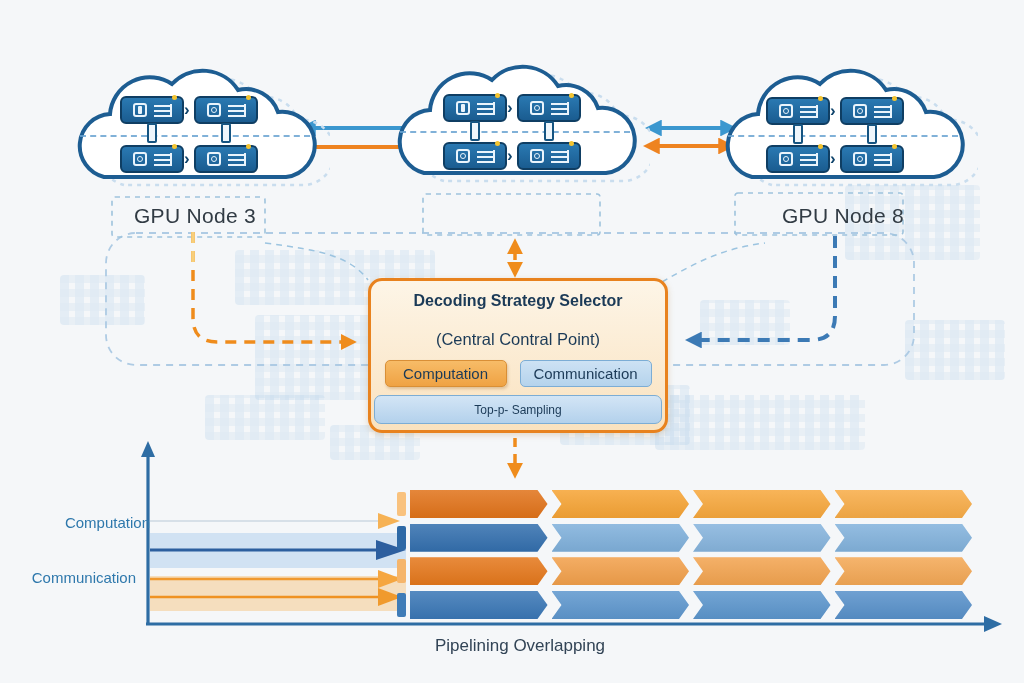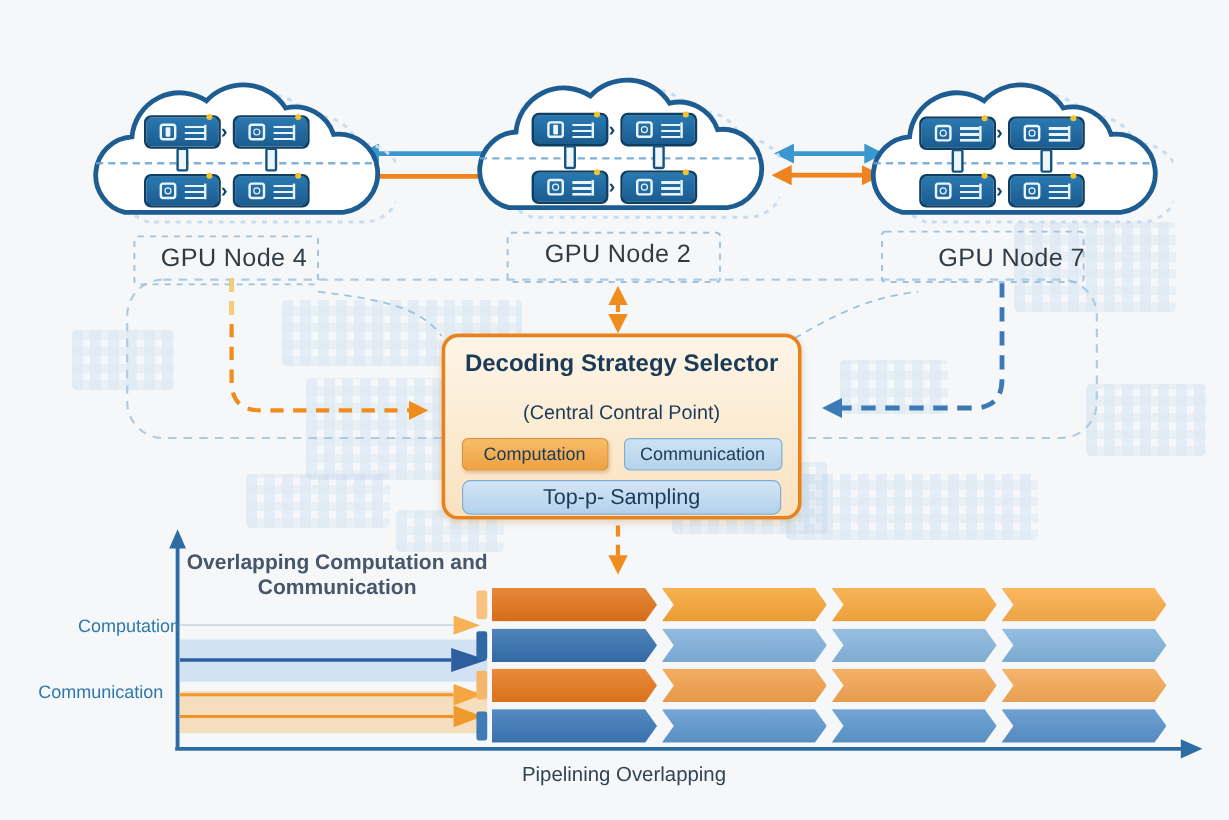--- a/index.html
+++ b/index.html
@@ -36,30 +36,30 @@
          box-sizing:border-box;border-radius:2px;}
   .midline{position:absolute;border-top:2px dashed #6aa4d2;opacity:.85;}
   .cloud-label{position:absolute;top:152px;width:100%;text-align:center;
                font-size:21px;color:#313b44;letter-spacing:.3px;}
 
   
   #selector-box{position:absolute;left:368px;top:278px;width:300px;height:155px;z-index:3;
       background:linear-gradient(180deg,#fdf5e7,#fae2bf);
       border:3px solid #e8821e;border-radius:14px;box-sizing:border-box;
       box-shadow:0 2px 6px rgba(180,120,40,.25);text-align:center;}
-  #selector-box .ttl{margin-top:11px;font-size:20px;font-weight:bold;color:#1b3a57;}
+  #selector-box .ttl{margin-top:11px;font-size:16px;font-weight:bold;color:#1b3a57;}
   #selector-box .sub{margin-top:20px;font-size:16.5px;color:#1b3a57;}
   .btn-row{display:flex;justify-content:center;gap:13px;margin-top:11px;}
   .pill{height:27px;display:flex;align-items:center;justify-content:center;
         font-size:15px;color:#1b3a57;border-radius:5px;box-sizing:border-box;cursor:pointer;}
   .pill.orange{width:122px;background:linear-gradient(180deg,#f7bc68,#efa243);border:1.5px solid #d98f36;
         box-shadow:1px 2px 3px rgba(160,100,30,.3);}
   .pill.blue{width:132px;background:linear-gradient(180deg,#cde2f4,#b5d3ec);border:1.5px solid #7cadd5;}
-  .pill.wide{width:266px;height:29px;margin:8px auto 0;background:linear-gradient(180deg,#d3e5f5,#b3d1ec);
-        border:1.5px solid #7cadd5;border-radius:7px;font-size:18px;}
+  .pill.wide{width:288px;height:29px;margin:8px auto 0;background:linear-gradient(180deg,#d3e5f5,#b3d1ec);
+        border:1.5px solid #7cadd5;border-radius:7px;font-size:12px;}
 
   
   #chart-title{position:absolute;left:150px;top:458px;width:262px;text-align:center;z-index:2;
       font-size:17.5px;font-weight:600;color:#47566a;line-height:21px;}
   .row-label{position:absolute;z-index:2;font-size:15px;color:#2e78ac;}
   #xaxis-label{position:absolute;left:400px;top:636px;width:240px;text-align:center;z-index:2;
       font-size:17px;color:#324456;}
 
   #pipeline-bars{position:absolute;left:410px;top:490px;width:562px;height:129px;z-index:2;
       display:flex;flex-direction:column;justify-content:space-between;}
@@ -165,21 +165,21 @@
       </div>
     <div class="chip" style="left:134px;top:93px">
         <span class="core"></span>
         <span class="mem"></span>
         <span class="dot"></span>
       </div>
     <span class="hchev" style="left:124px;top:53px">›</span>
     <span class="hchev" style="left:124px;top:102px">›</span>
     <span class="vconn" style="left:87px;top:71px"></span>
     <span class="vconn" style="left:161px;top:71px"></span>
-    <div class="cloud-label">GPU Node 4</div>
+    <div class="cloud-label">GPU Node 3</div>
   </div>
 
   <div class="cloud" style="left:380px;top:48px">
     <svg class="shape" width="270" height="150" viewBox="0 0 262 150">
       <path d="M40,125 a32,32 0 0 1 6,-63 a40,40 0 0 1 62,-30 a42,42 0 0 1 66,6 a34,34 0 0 1 40,22 a28,28 0 0 1 8,65 z" transform="translate(20,8)" fill="none" stroke="#c9ddee" stroke-width="2.5" stroke-dasharray="4 5"></path>
       <path d="M40,125 a32,32 0 0 1 6,-63 a40,40 0 0 1 62,-30 a42,42 0 0 1 66,6 a34,34 0 0 1 40,22 a28,28 0 0 1 8,65 z" fill="#ffffff" stroke="#1d5d92" stroke-width="4"></path>
     </svg>
     <div class="midline" style="left:20px;top:83px;width:230px"></div>
     <div class="chip" style="left:63px;top:46px">
         <span class="core sq"></span>
@@ -198,21 +198,20 @@
       </div>
     <div class="chip" style="left:137px;top:94px">
         <span class="core"></span>
         <span class="mem"></span>
         <span class="dot"></span>
       </div>
     <span class="hchev" style="left:127px;top:55px">›</span>
     <span class="hchev" style="left:127px;top:103px">›</span>
     <span class="vconn" style="left:90px;top:73px"></span>
     <span class="vconn" style="left:164px;top:73px"></span>
-    <div class="cloud-label">GPU Node 2</div>
   </div>
 
   <div class="cloud" style="left:708px;top:52px">
     <svg class="shape" width="270" height="150" viewBox="0 0 262 150">
       <path d="M40,125 a32,32 0 0 1 6,-63 a40,40 0 0 1 62,-30 a42,42 0 0 1 66,6 a34,34 0 0 1 40,22 a28,28 0 0 1 8,65 z" transform="translate(20,8)" fill="none" stroke="#c9ddee" stroke-width="2.5" stroke-dasharray="4 5"></path>
       <path d="M40,125 a32,32 0 0 1 6,-63 a40,40 0 0 1 62,-30 a42,42 0 0 1 66,6 a34,34 0 0 1 40,22 a28,28 0 0 1 8,65 z" fill="#ffffff" stroke="#1d5d92" stroke-width="4"></path>
     </svg>
     <div class="midline" style="left:20px;top:83px;width:230px"></div>
     <div class="chip" style="left:58px;top:45px">
         <span class="core"></span>
@@ -231,34 +230,33 @@
       </div>
     <div class="chip" style="left:132px;top:93px">
         <span class="core"></span>
         <span class="mem"></span>
         <span class="dot"></span>
       </div>
     <span class="hchev" style="left:122px;top:54px">›</span>
     <span class="hchev" style="left:122px;top:102px">›</span>
     <span class="vconn" style="left:85px;top:72px"></span>
     <span class="vconn" style="left:159px;top:72px"></span>
-    <div class="cloud-label">GPU Node 7</div>
+    <div class="cloud-label">GPU Node 8</div>
   </div>
 
   <div id="selector-box">
     <div class="ttl">Decoding Strategy Selector</div>
     <div class="sub">(Central Contral Point)</div>
     <div class="btn-row">
       <div class="pill orange">Computation</div>
       <div class="pill blue">Communication</div>
     </div>
     <div class="pill wide">Top-p- Sampling</div>
   </div>
 
-  <div id="chart-title">Overlapping Computation and Communication</div>
   <div class="row-label" style="left:40px;top:514px;width:110px;text-align:right">Computation</div>
   <div class="row-label" style="left:14px;top:569px;width:122px;text-align:right">Communication</div>
   <div id="pipeline-bars">
       <div class="bar-row">
         <span class="lead" style="background: rgb(249, 194, 126);"></span>
         <span class="seg" style="background-color: rgb(225, 115, 26);"></span>
         <span class="seg notch" style="background-color: rgb(246, 164, 53);"></span>
         <span class="seg notch" style="background-color: rgb(247, 168, 61);"></span>
         <span class="seg notch" style="background-color: rgb(248, 172, 71);"></span>
       </div>

